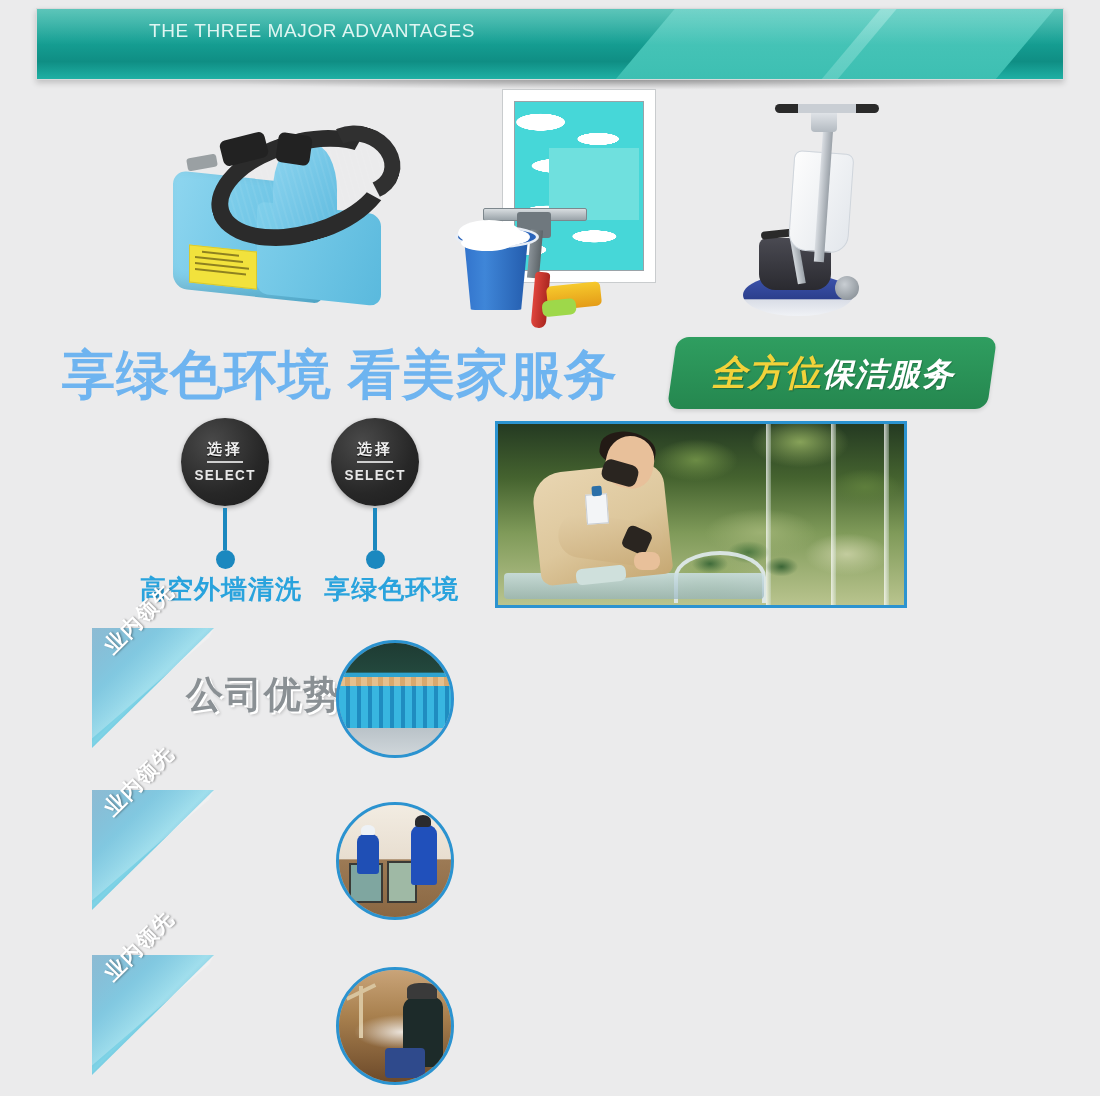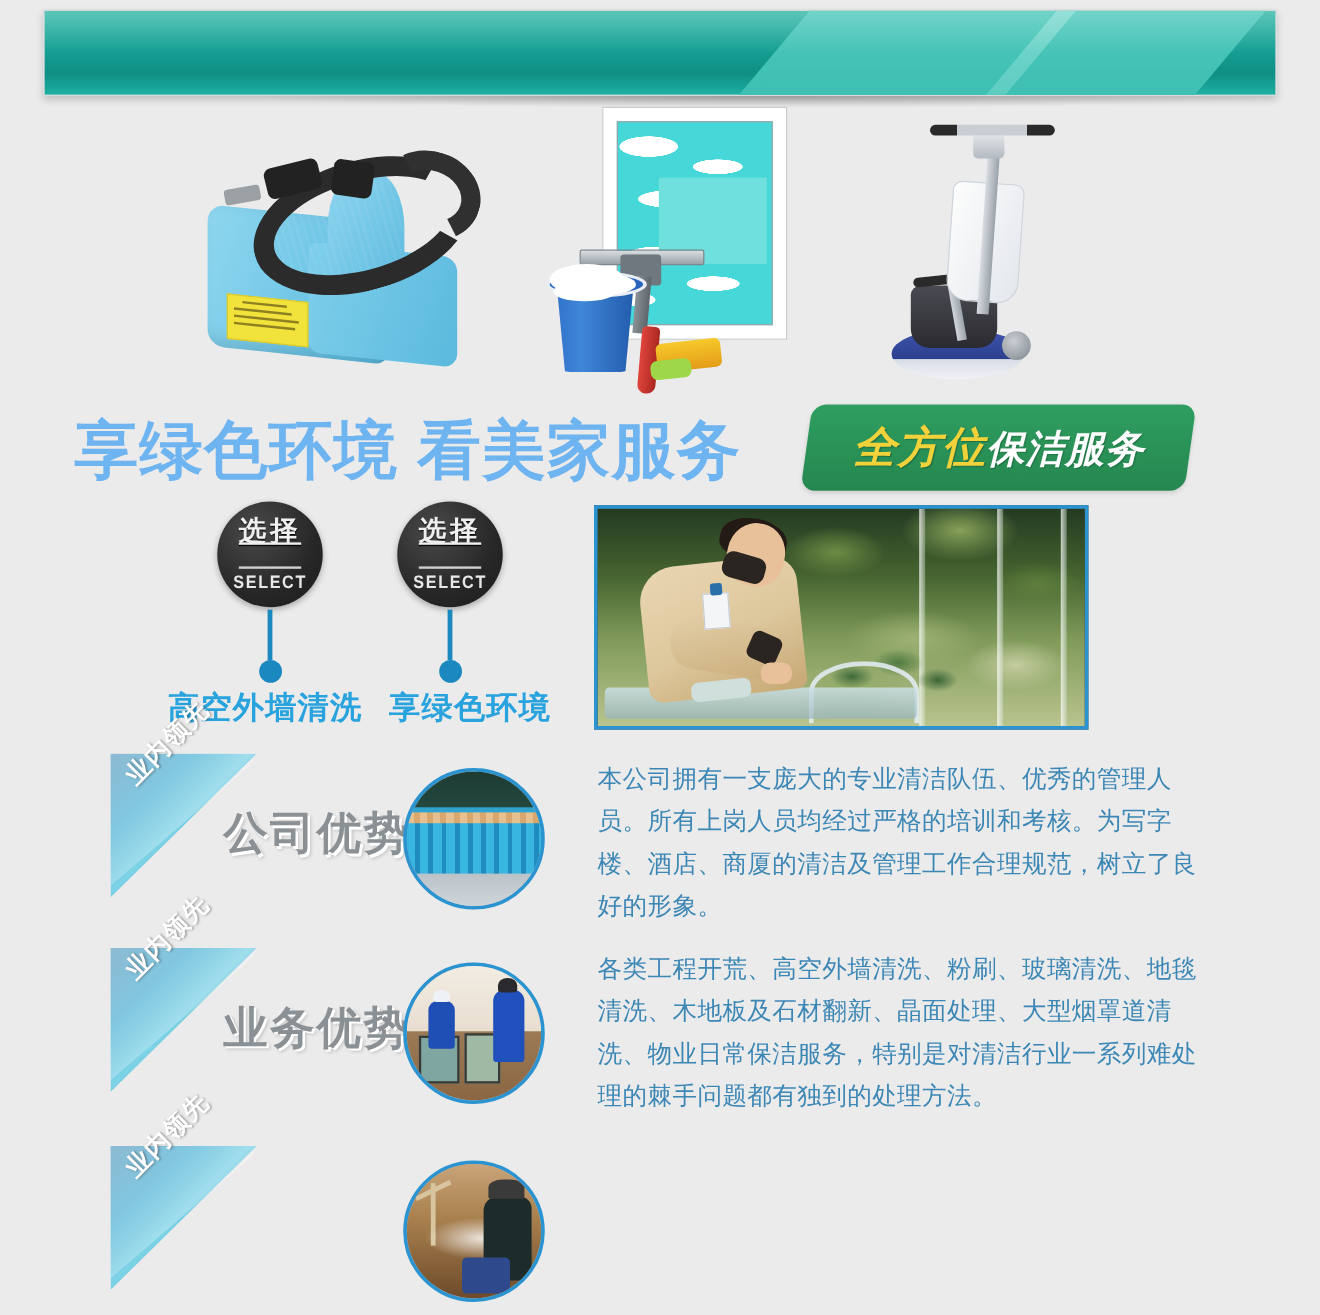--- a/index.html
+++ b/index.html
@@ -323,25 +323,24 @@
   .sel-item.b { left: 305px; }
   .sel-circle {
     width: 88px; height: 88px; margin: 0 auto;
     border-radius: 50%;
     background: radial-gradient(circle at 35% 28%, #4a4a4a, #272727 60%, #1c1c1c 100%);
     display: flex; flex-direction: column;
     align-items: center; justify-content: center;
     box-shadow: 0 2px 5px rgba(0,0,0,.3);
   }
   .sel-cn {
-    color: #efefef; font-size: 23px; font-weight: bold;
+    color: #efefef; font-size: 15px; font-weight: bold;
     letter-spacing: 3px; line-height: 1.1;
-    border-bottom: 2px solid #cfcfcf; padding-bottom: 17px;
+    border-bottom: 2px solid #cfcfcf; padding-bottom: 4px;
     text-shadow: 0 1px 1px #000;
-    text-decoration: underline;
   }
   .sel-en {
     color: #e8e8e8; font-size: 15px; font-weight: bold;
     letter-spacing: 1.5px; margin-top: 3px;
     font-family: "Liberation Sans Narrow", "Liberation Sans", sans-serif;
     transform: scaleX(.9);
   }
   .sel-line {
     width: 4px; height: 42px; background: #1b88bf; margin: 2px auto 0;
   }
@@ -586,20 +585,21 @@
 <body>
 
 <div class="banner-wrap">
   <div class="banner">
     <div class="banner-diag"></div>
     <div class="banner-diag2"></div>
     <div class="banner-gloss"></div>
 
 
     <div class="banner-titles">
+      <div class="banner-en">THE THREE MAJOR ADVANTAGES</div>
     </div>
   </div>
   <div class="banner-shadow"></div>
 </div>
 
 <div class="products">
 
   <div class="sprayer">
     <div class="spr-tank"></div>
     <div class="spr-tank2"></div>
@@ -707,39 +707,36 @@
 <div class="adv adv1">
   <div class="ribbon">
     <div class="ribbon-tri"></div>
     <div class="ribbon-edge"></div>
     <div class="ribbon-txt">业内领先</div>
   </div>
   <div class="adv-title">公司优势</div>
   <div class="adv-photo">
     <div class="ph-team"></div>
   </div>
-  <div class="adv-body">本公司拥有一支庞大的专业清洁队伍、优秀的管理人员。所有上岗人员均经过严格的培训和考核。为写字楼、酒店、商厦的清洁及管理工作合理规范，树立了良好的形象。</div>
 </div>
 
 <div class="adv adv2">
   <div class="ribbon">
     <div class="ribbon-tri"></div>
     <div class="ribbon-edge"></div>
     <div class="ribbon-txt">业内领先</div>
   </div>
-  <div class="adv-title">业务优势</div>
   <div class="adv-photo">
     <div class="ph-room">
       <div class="chair"></div>
       <div class="chair2"></div>
       <div class="worker1"></div>
       <div class="worker2"></div>
     </div>
   </div>
-  <div class="adv-body">各类工程开荒、高空外墙清洗、粉刷、玻璃清洗、地毯清洗、木地板及石材翻新、晶面处理、大型烟罩道清洗、物业日常保洁服务，特别是对清洁行业一系列难处理的棘手问题都有独到的处理方法。</div>
 </div>
 
 <div class="adv adv3">
   <div class="ribbon">
     <div class="ribbon-tri"></div>
     <div class="ribbon-edge"></div>
     <div class="ribbon-txt">业内领先</div>
   </div>
   <div class="adv-photo">
     <div class="ph-spray">

